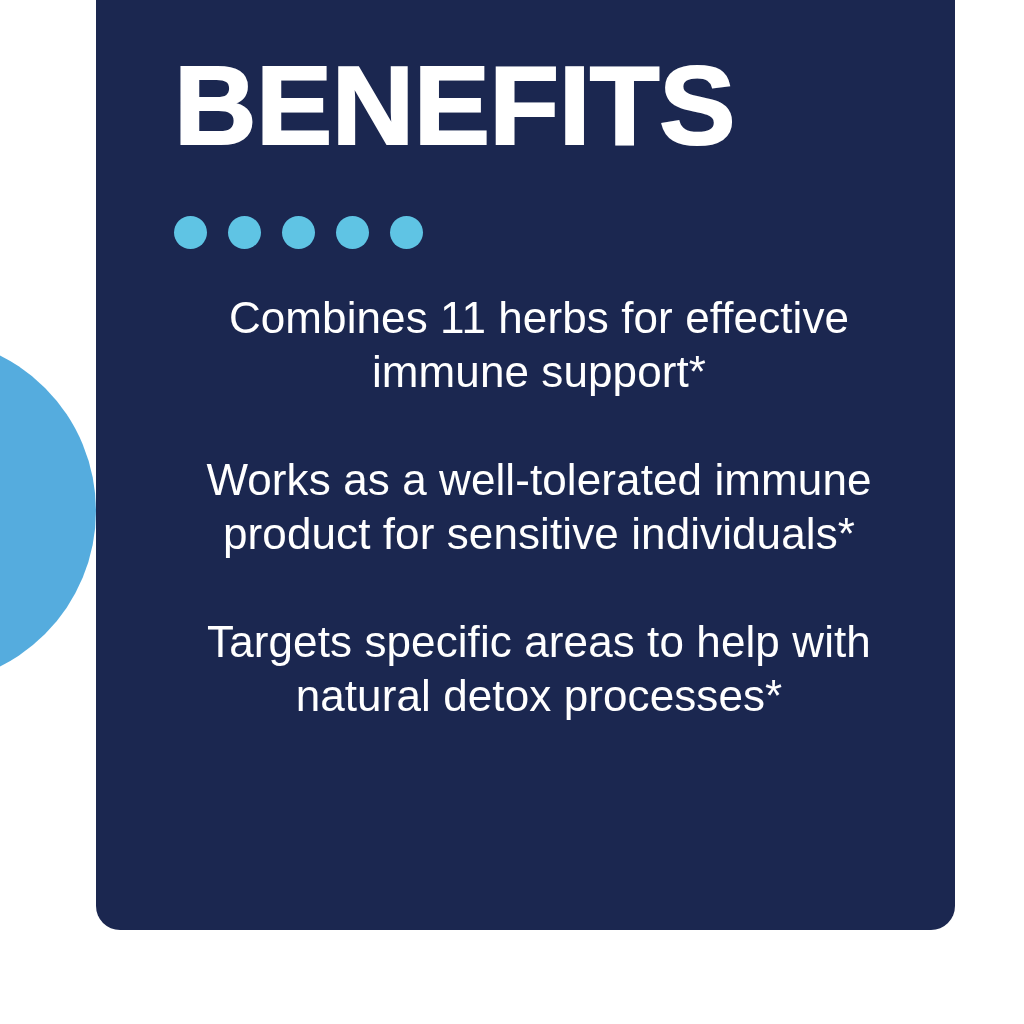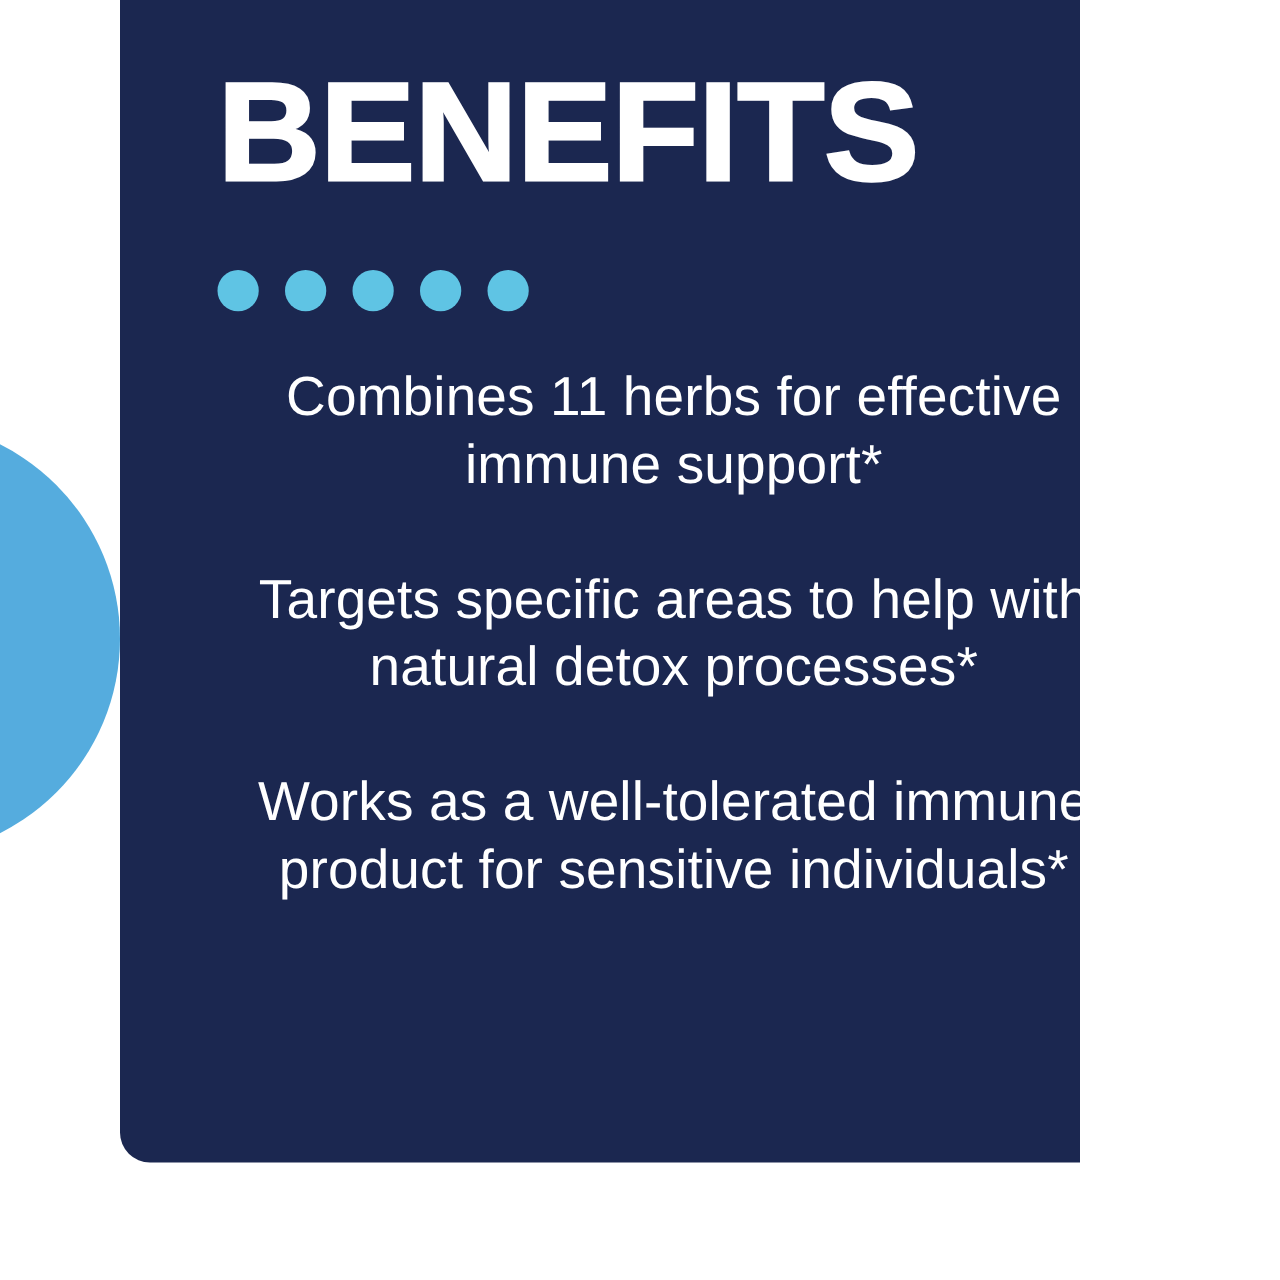--- a/index.html
+++ b/index.html
@@ -3,21 +3,21 @@
 <meta charset="utf-8">
 <style>
   html, body {
     margin: 0;
     padding: 0;
     background: #ffffff;
   }
 
   #page {
     position: relative;
-    width: 864px;
+    width: 1024px;
     height: 1024px;
     background: #ffffff;
     overflow: hidden;
     font-family: "Liberation Sans", "DejaVu Sans", sans-serif;
   }
 
   
   .deco-circle {
     position: absolute;
     left: -252px;
@@ -115,20 +115,20 @@
       <div class="dot-row">
         <span class="dot"></span>
         <span class="dot"></span>
         <span class="dot"></span>
         <span class="dot"></span>
         <span class="dot"></span>
       </div>
 
       <ul class="benefit-list">
         <li class="benefit-item">Combines 11 herbs for effective immune support*</li>
+        <li class="benefit-item">Works as a well-tolerated immune product for sensitive individuals*</li>
         <li class="benefit-item">Targets specific areas to help with natural detox processes*</li>
-        <li class="benefit-item">Works as a well-tolerated immune product for sensitive individuals*</li>
       </ul>
 
     </div>
   </section>
 
 </div>
 
 </body></html>

